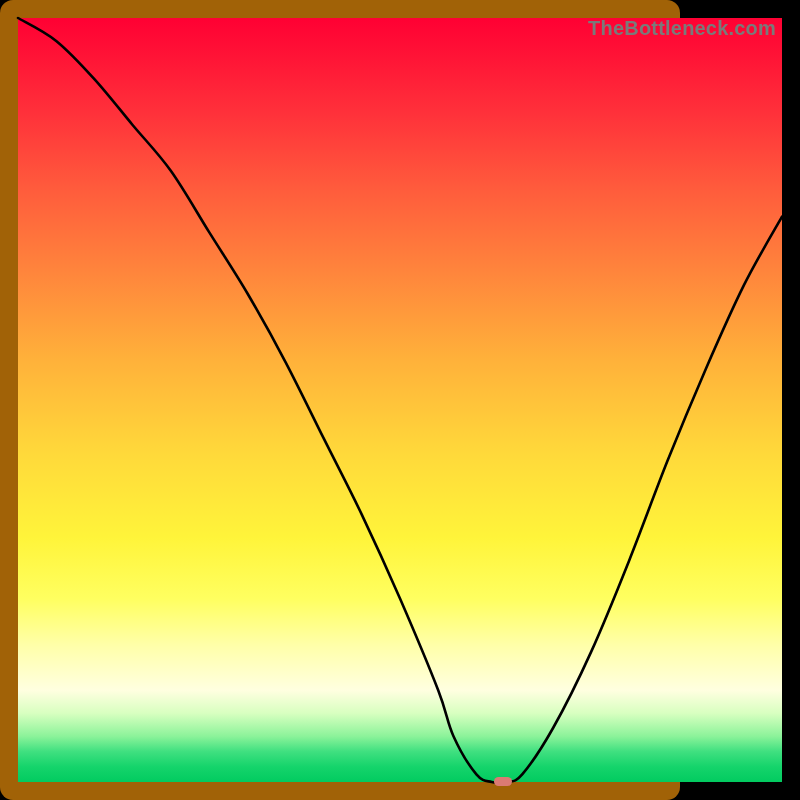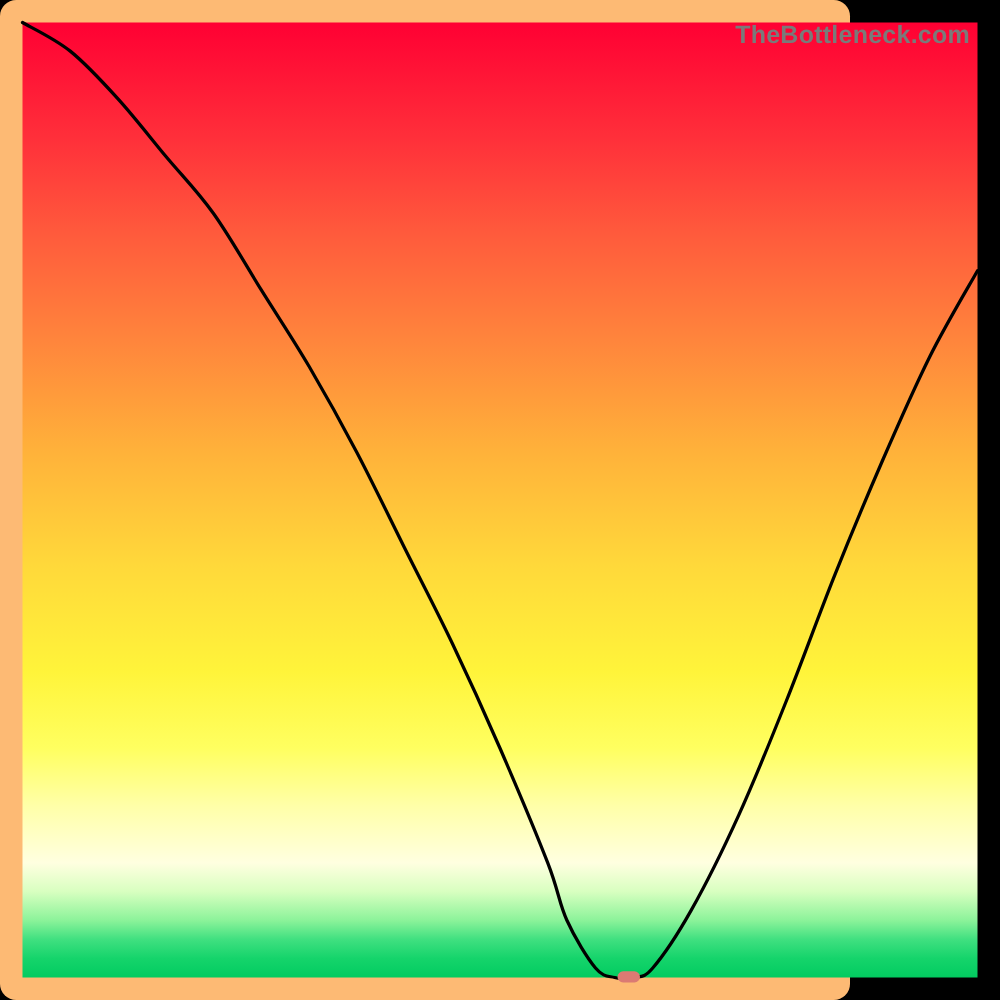--- a/index.html
+++ b/index.html
@@ -9,21 +9,21 @@
     height: 800px;
     background: #000;
     overflow: hidden;
   }
   .frame {
     position: absolute;
     left: 0;
     top: 0;
     width: 680px;
     height: 800px;
-    background: #fdba74;
+    background: #a16207;
     border-radius: 13px;
   }
   .plot-area {
     position: absolute;
     left: 18px;
     top: 18px;
     width: 764px;
     height: 764px;
     background: linear-gradient(to bottom,
       #ff0033 0%,

